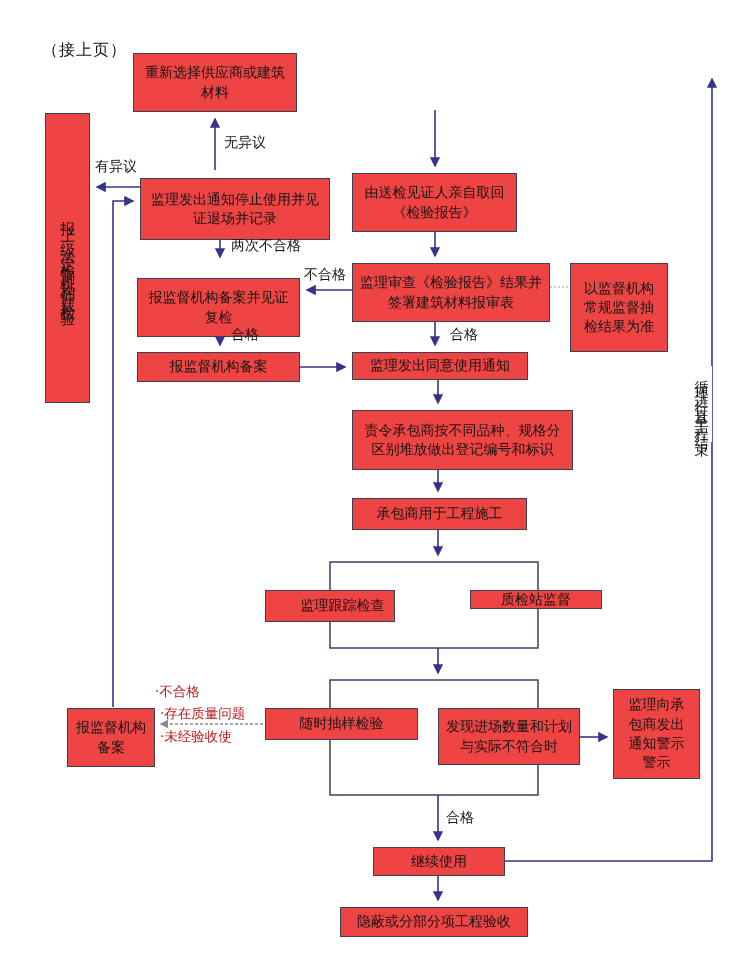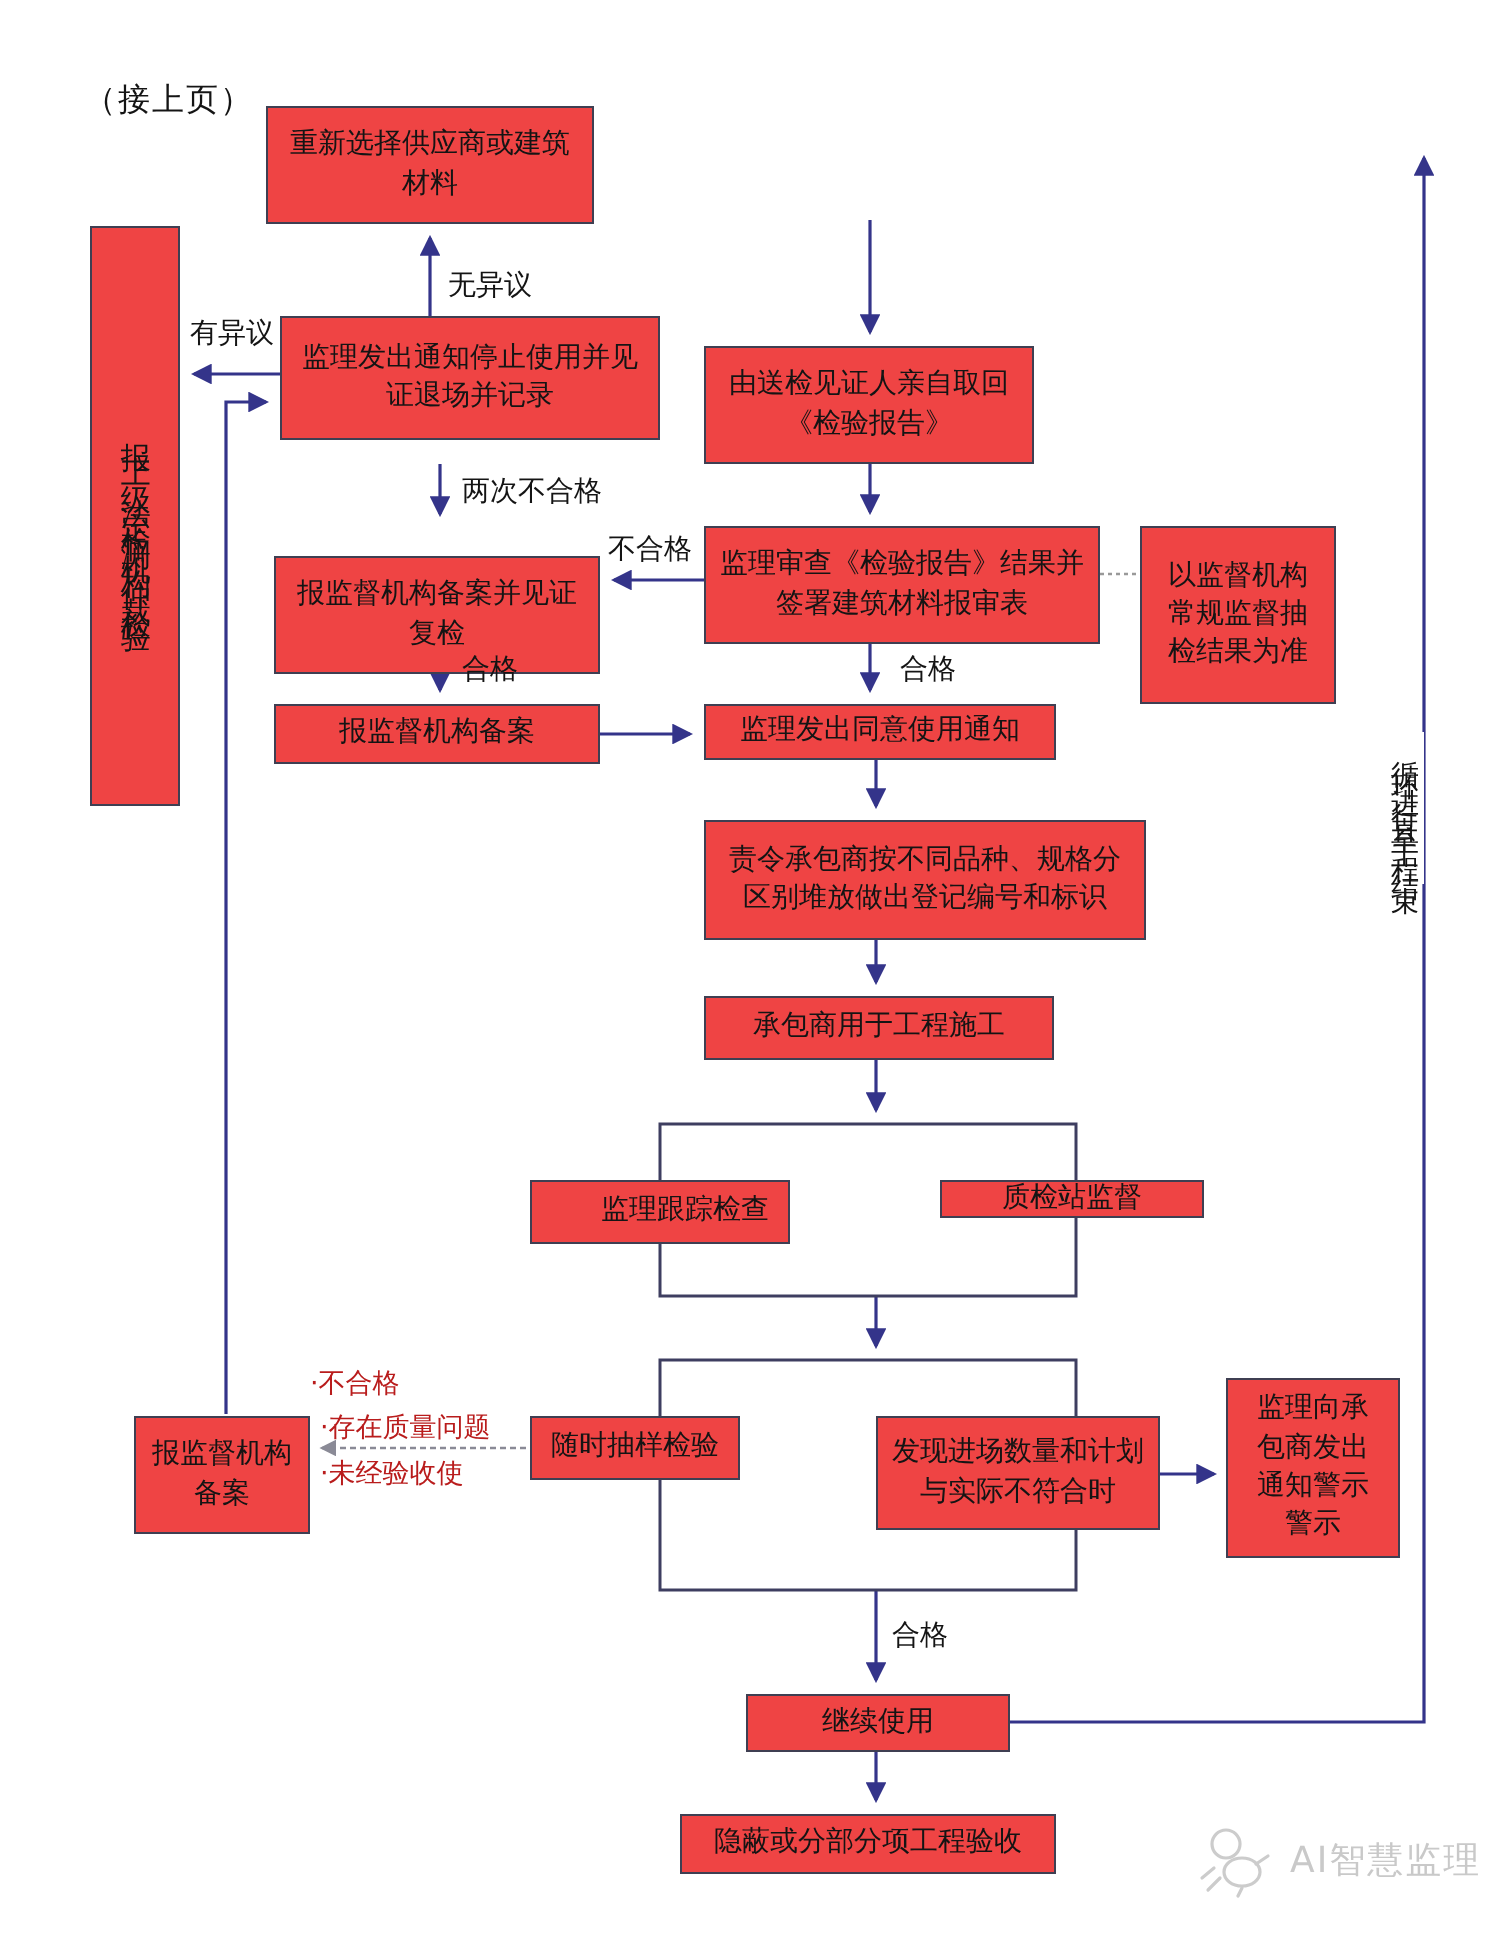--- a/index.html
+++ b/index.html
@@ -61,21 +61,21 @@
       <path d="M263 724 H161" stroke="#8a8a96" stroke-width="1.3" stroke-dasharray="3 2" marker-end="url(#ahg)"></path>
     </g>
   </svg>
 
   <div class="pagenote" style="left:42px;top:24px;">（接上页）</div>
 
   <div class="box" style="left:133px;top:53px;width:164px;height:59px;">重新选择供应商或建筑材料</div>
 
   <div class="box vert" style="left:45px;top:113px;width:45px;height:290px;">报上一级法定检测机构仲裁检验</div>
 
-  <div class="box" style="left:140px;top:158px;width:190px;height:62px;">监理发出通知停止使用并见证退场并记录</div>
+  <div class="box" style="left:140px;top:178px;width:190px;height:62px;">监理发出通知停止使用并见证退场并记录</div>
 
   <div class="box" style="left:137px;top:278px;width:163px;height:59px;">报监督机构备案并见证复检</div>
 
   <div class="box" style="left:137px;top:352px;width:163px;height:30px;">报监督机构备案</div>
 
   <div class="box" style="left:352px;top:173px;width:165px;height:59px;">由送检见证人亲自取回《检验报告》</div>
 
   <div class="box" style="left:352px;top:263px;width:198px;height:59px;">监理审查《检验报告》结果并签署建筑材料报审表</div>
 
   <div class="box" style="left:570px;top:263px;width:98px;height:89px;">以监督机构常规监督抽检结果为准</div>
@@ -83,21 +83,21 @@
   <div class="box" style="left:352px;top:352px;width:176px;height:28px;">监理发出同意使用通知</div>
 
   <div class="box" style="left:352px;top:410px;width:221px;height:60px;">责令承包商按不同品种、规格分区别堆放做出登记编号和标识</div>
 
   <div class="box" style="left:352px;top:498px;width:175px;height:32px;">承包商用于工程施工</div>
 
   <div class="box" style="left:265px;top:590px;width:130px;height:32px;padding-left:32px;">监理跟踪检查</div>
 
   <div class="box" style="left:470px;top:590px;width:132px;height:19px;">质检站监督</div>
 
-  <div class="box" style="left:265px;top:708px;width:105px;height:32px;">随时抽样检验</div>
+  <div class="box" style="left:265px;top:708px;width:153px;height:32px;">随时抽样检验</div>
 
   <div class="box" style="left:438px;top:708px;width:142px;height:57px;">发现进场数量和计划与实际不符合时</div>
 
   <div class="box" style="left:67px;top:708px;width:88px;height:59px;">报监督机构备案</div>
 
   <div class="box" style="left:613px;top:689px;width:87px;height:90px;padding:2px 11px;">监理向承包商发出通知警示警示</div>
 
   <div class="box" style="left:373px;top:847px;width:132px;height:29px;">继续使用</div>
 
   <div class="box" style="left:340px;top:907px;width:188px;height:30px;">隐蔽或分部分项工程验收</div>
@@ -109,27 +109,14 @@
   <div class="lbl" style="left:231px;top:326px;">合格</div>
   <div class="lbl" style="left:450px;top:326px;">合格</div>
   <div class="lbl" style="left:446px;top:809px;">合格</div>
 
   <div class="bullet" style="left:155px;top:683px;">·不合格</div>
   <div class="bullet" style="left:160px;top:705px;">·存在质量问题</div>
   <div class="bullet" style="left:160px;top:728px;">·未经验收使</div>
 
   <div class="loopnote" style="left:692px;top:366px;">循环进行直至工程结束</div>
 
-  <div class="watermark" style="left:597px;top:908px;">
-    <svg width="44" height="44" viewBox="0 0 44 44">
-      <g fill="none" stroke="#cccccc" stroke-width="1.6" stroke-linecap="round">
-        <circle cx="16" cy="14" r="7"></circle>
-        <ellipse cx="24" cy="28" rx="9" ry="7"></ellipse>
-        <path d="M10 26 L4 31"></path>
-        <path d="M13 31 L7 37"></path>
-        <path d="M31 24 L37 20"></path>
-        <path d="M24 36 L22 40"></path>
-      </g>
-    </svg>
-    <span class="wm-text">AI智慧监理</span>
-  </div>
 
 </div>
 
 </body></html>

